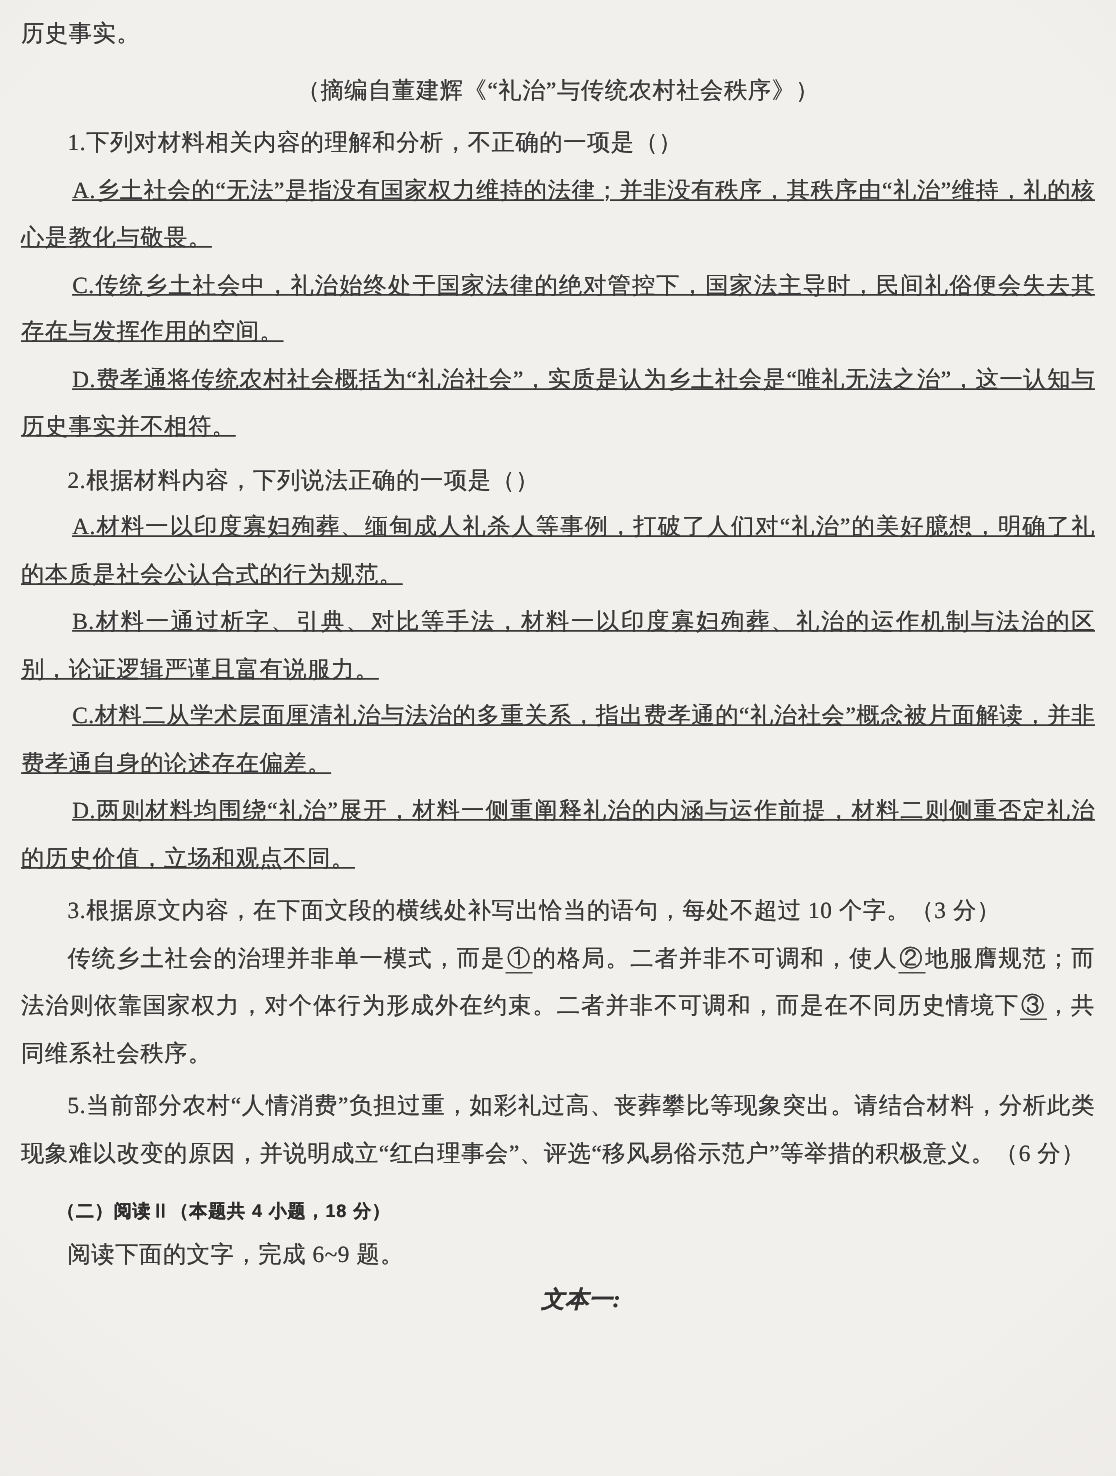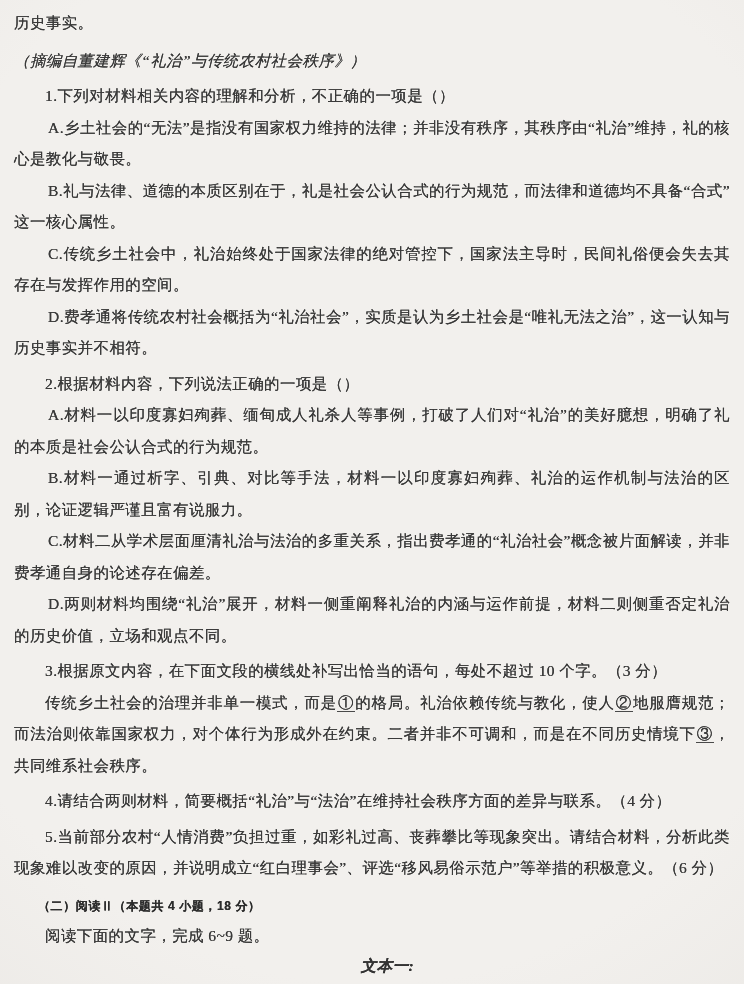--- a/index.html
+++ b/index.html
@@ -23,29 +23,28 @@
     line-height: 31.5px;
     letter-spacing: 0.4px;
     text-align: justify;
     text-justify: inter-character;
     filter: blur(0.2px);
     text-shadow: 0 0 0.4px currentColor;
   }
   p { margin: 0; }
   .tail-line { text-indent: 0; }
   .attribution {
-    text-align: left;
+    text-align: center;
     margin-top: 6px;
-    font-style: italic;
   }
   .stem {
     text-indent: 2em;
     margin-top: 4px;
   }
-  .option { text-indent: 2.2em; }
+  .option { text-indent: 2.2em; text-decoration: underline; }
   .cloze-passage { text-indent: 2em; }
   .blank-num {
     border-bottom: 1.5px solid #4a4a4a;
     padding: 0 1px;
   }
   .sec-heading {
     font-family: "Liberation Sans", sans-serif;
     font-weight: bold;
     color: #2c2c2c;
     text-indent: 2em;
@@ -73,34 +72,32 @@
 <body>
 
 <div class="page">
 
   <p class="tail-line">历史事实。</p>
 
   <p class="attribution">（摘编自董建辉《“礼治”与传统农村社会秩序》）</p>
 
   <p class="stem">1.下列对材料相关内容的理解和分析，不正确的一项是（）</p>
   <p class="option">A.乡土社会的“无法”是指没有国家权力维持的法律；并非没有秩序，其秩序由“礼治”维持，礼的核心是教化与敬畏。</p>
-  <p class="option">B.礼与法律、道德的本质区别在于，礼是社会公认合式的行为规范，而法律和道德均不具备“合式”这一核心属性。</p>
   <p class="option">C.传统乡土社会中，礼治始终处于国家法律的绝对管控下，国家法主导时，民间礼俗便会失去其存在与发挥作用的空间。</p>
   <p class="option">D.费孝通将传统农村社会概括为“礼治社会”，实质是认为乡土社会是“唯礼无法之治”，这一认知与历史事实并不相符。</p>
 
   <p class="stem">2.根据材料内容，下列说法正确的一项是（）</p>
   <p class="option">A.材料一以印度寡妇殉葬、缅甸成人礼杀人等事例，打破了人们对“礼治”的美好臆想，明确了礼的本质是社会公认合式的行为规范。</p>
   <p class="option">B.材料一通过析字、引典、对比等手法，材料一以印度寡妇殉葬、礼治的运作机制与法治的区别，论证逻辑严谨且富有说服力。</p>
   <p class="option">C.材料二从学术层面厘清礼治与法治的多重关系，指出费孝通的“礼治社会”概念被片面解读，并非费孝通自身的论述存在偏差。</p>
   <p class="option">D.两则材料均围绕“礼治”展开，材料一侧重阐释礼治的内涵与运作前提，材料二则侧重否定礼治的历史价值，立场和观点不同。</p>
 
   <p class="stem">3.根据原文内容，在下面文段的横线处补写出恰当的语句，每处不超过 10 个字。（3 分）</p>
-  <p class="cloze-passage"><span>传统乡土社会的治理并非单一模式，而是</span><span class="blank-num">①</span><span>的格局。礼治依赖传统与教化，使人</span><span class="blank-num">②</span><span>地服膺规范；而法治则依靠国家权力，对个体行为形成外在约束。二者并非不可调和，而是在不同历史情境下</span><span class="blank-num">③</span><span>，共同维系社会秩序。</span></p>
+  <p class="cloze-passage"><span>传统乡土社会的治理并非单一模式，而是</span><span class="blank-num">①</span><span>的格局。二者并非不可调和，使人</span><span class="blank-num">②</span><span>地服膺规范；而法治则依靠国家权力，对个体行为形成外在约束。二者并非不可调和，而是在不同历史情境下</span><span class="blank-num">③</span><span>，共同维系社会秩序。</span></p>
 
-  <p class="stem">4.请结合两则材料，简要概括“礼治”与“法治”在维持社会秩序方面的差异与联系。（4 分）</p>
 
   <p class="stem">5.当前部分农村“人情消费”负担过重，如彩礼过高、丧葬攀比等现象突出。请结合材料，分析此类现象难以改变的原因，并说明成立“红白理事会”、评选“移风易俗示范户”等举措的积极意义。（6 分）</p>
 
   <p class="sec-heading">（二）阅读Ⅱ（本题共 4 小题，18 分）</p>
   <p class="intro">阅读下面的文字，完成 6~9 题。</p>
   <p class="text-label">文本一:</p>
 
 </div>
 
 </body></html>

